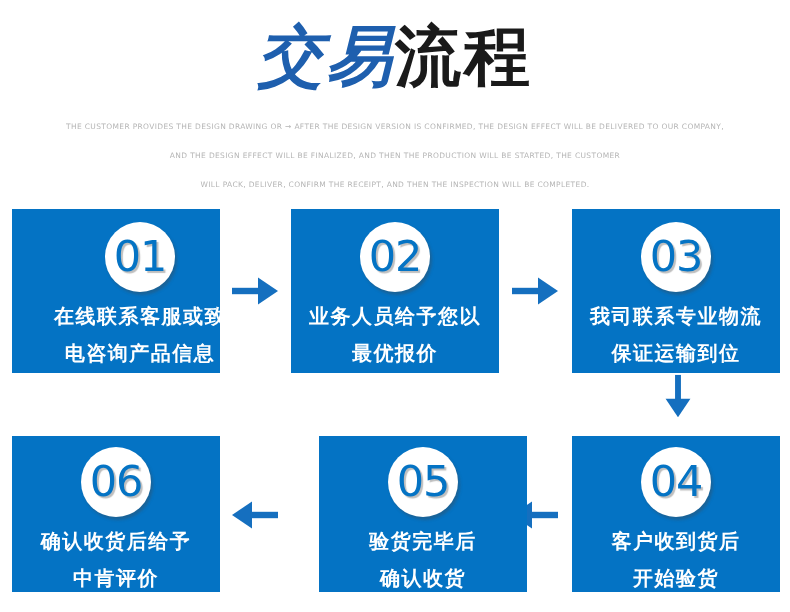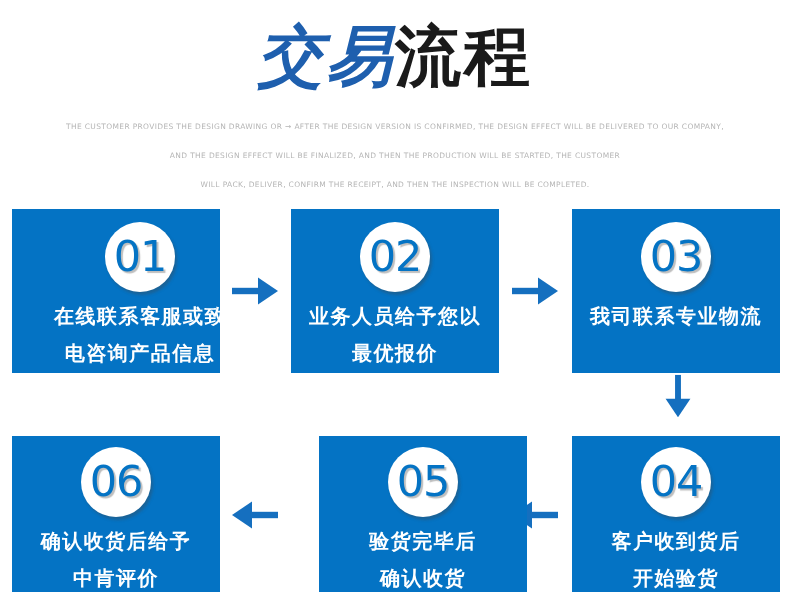--- a/index.html
+++ b/index.html
@@ -130,20 +130,21 @@
         <path fill="currentColor" d="M26 1.5 46 15 26 28.5z"></path>
       </svg>
   </div>
 
   <div class="box row1" id="box-03">
     <div class="circle">
       <span class="num">03</span>
     </div>
     <div class="step-text">
       <div>我司联系专业物流</div>
+      <div>保证运输到位</div>
     </div>
   </div>
 
   <div class="arrow down" id="arrow-3">
     <svg viewBox="0 0 46 30" aria-hidden="true">
         <path fill="currentColor" d="M0 11.8h27v6.4H0z"></path>
         <path fill="currentColor" d="M26 1.5 46 15 26 28.5z"></path>
       </svg>
   </div>
 

